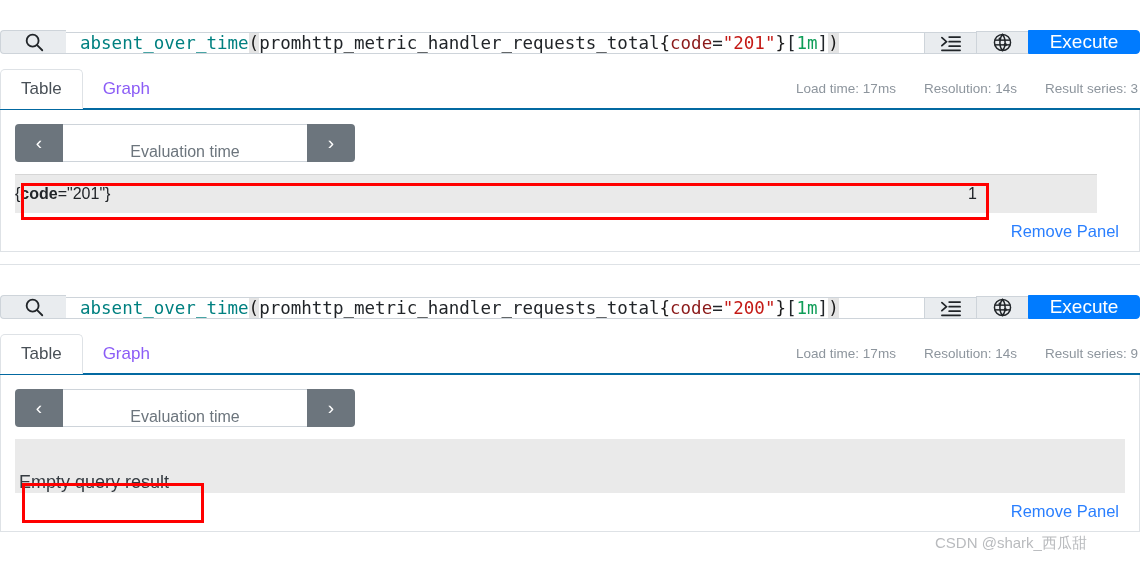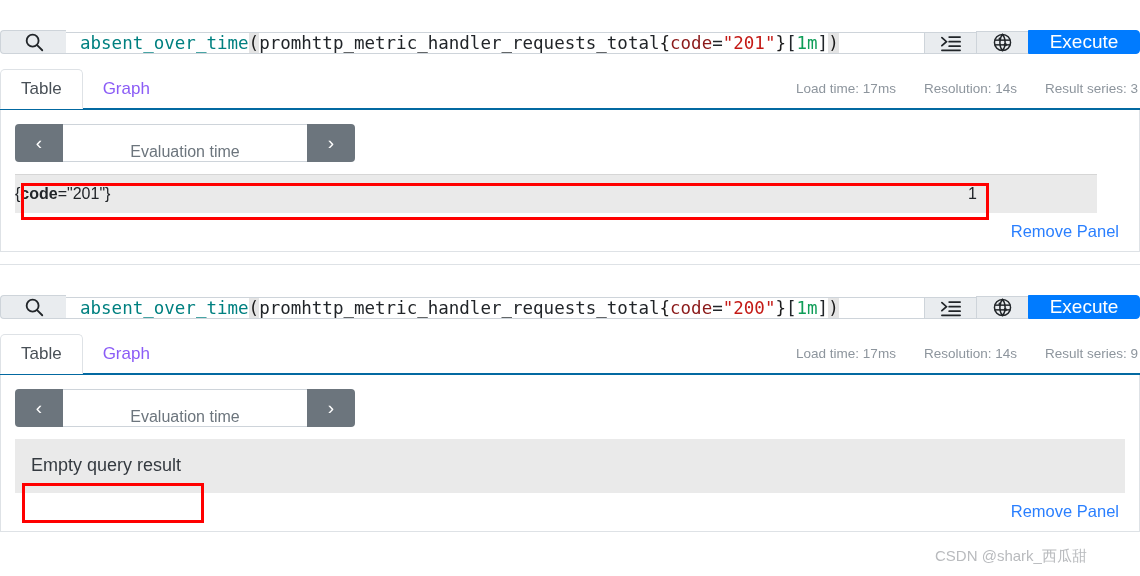--- a/index.html
+++ b/index.html
@@ -167,22 +167,22 @@
     font-size: 16px;
     width: 200px;
     white-space: nowrap;
   }
   .cell-pad { width: 120px; }
 
   .empty-result {
     background: #eaeaea;
     height: 54px;
     display: flex;
-    align-items: center;
-    padding-left: 16px;
+    align-items: flex-end;
+    padding-left: 4px;
     font-size: 18px;
     color: #343a40;
   }
 
   
   .annot {
     position: absolute;
     border: 3px solid #ff0000;
     pointer-events: none;
   }
@@ -197,21 +197,21 @@
     font-size: 16.5px;
     cursor: pointer;
     text-decoration: none;
   }
 
   .divider { border-top: 1px solid #dee2e6; margin-top: 12px; }
 
   
   .watermark {
     position: absolute;
-    left: 935px; top: 545px;
+    left: 935px; top: 532px;
     font-size: 15px;
     color: #b9bbbe;
     white-space: nowrap;
     pointer-events: none;
   }
 
   svg { display: block; }
 </style>
 </head>
 <body>

